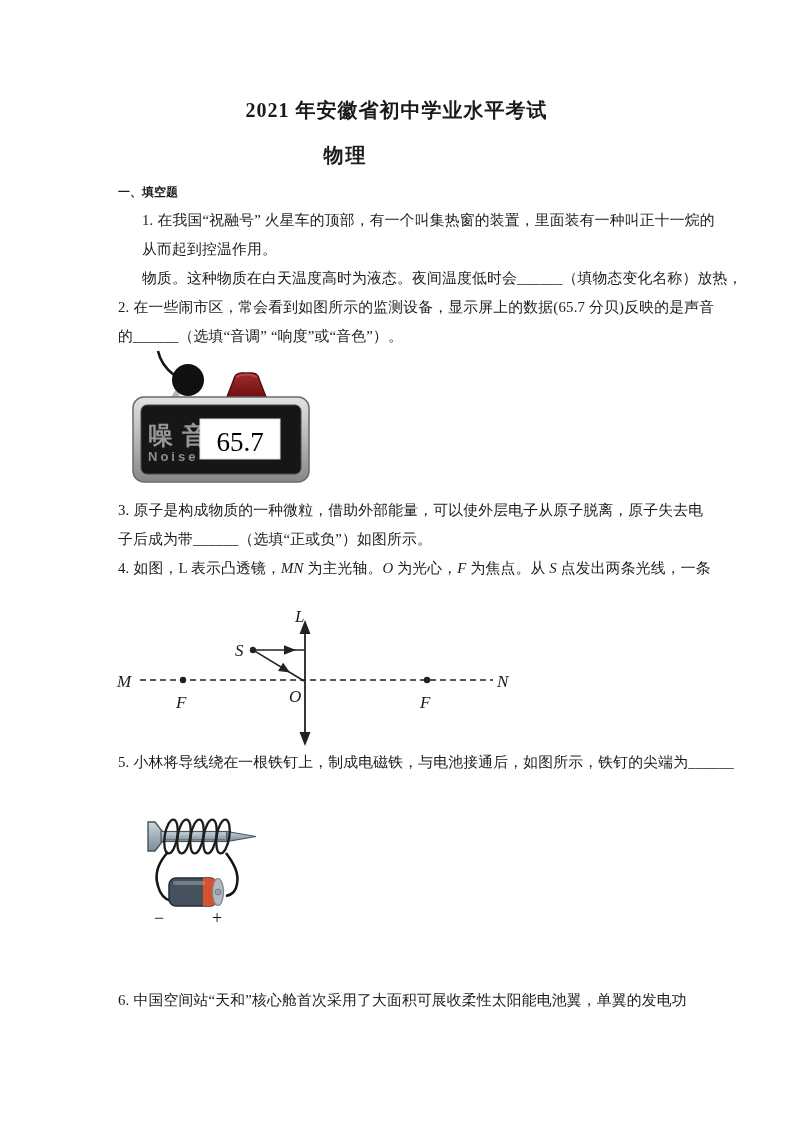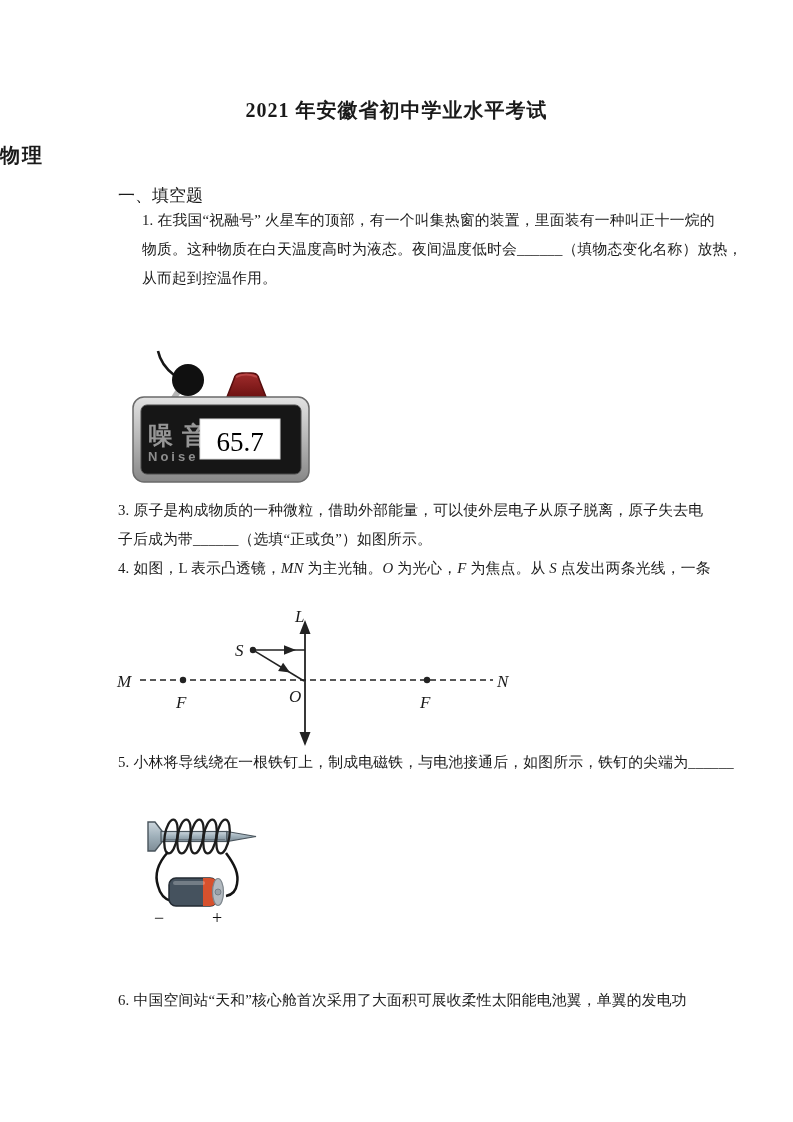--- a/index.html
+++ b/index.html
@@ -3,46 +3,50 @@
 <meta charset="utf-8">
 <style>
   html,body{margin:0;padding:0;background:#e9e9e9;}
   .page{
     position:relative;width:793px;height:1122px;background:#ffffff;
     font-family:"Liberation Serif","DejaVu Serif",serif;color:#1a1a1a;
     overflow:hidden;margin:0 auto;
   }
   .title{position:absolute;top:97px;left:0;width:793px;text-align:center;
     font-size:20px;font-weight:bold;letter-spacing:1px;}
-  .subject{position:absolute;top:142px;left:0;width:691px;text-align:left;
+  .subject{position:absolute;top:142px;left:0;width:691px;text-align:center;
     font-size:20px;font-weight:bold;letter-spacing:2px;}
-  .section{position:absolute;top:184px;left:118px;font-size:17px;font-weight:normal;}
+  .section{position:absolute;top:184px;left:118px;font-size:12px;font-weight:bold;}
   .q{position:absolute;left:118px;font-size:14.8px;line-height:29px;letter-spacing:.2px;}
   .q .line{white-space:nowrap;height:29px;}
   .it{font-style:italic;}
   .fig{position:absolute;}
   svg text{font-family:"Liberation Serif","DejaVu Serif",serif;}
   svg text.sans{font-family:"Liberation Sans","DejaVu Sans",sans-serif;}
   svg text.diag{font-style:italic;font-size:17px;fill:#1a1a1a;}
 </style>
 </head>
 <body>
 
 <div class="page">
 
   <div class="title">2021 年安徽省初中学业水平考试</div>
   <div class="subject">物理</div>
   <div class="section">一、填空题</div>
 
   <div class="q" style="top:206px;margin-left:24px;">
     <div class="line">1. 在我国“祝融号” 火星车的顶部，有一个叫集热窗的装置，里面装有一种叫正十一烷的</div>
+    <div class="line">从而起到控温作用。</div>
     <div class="line">物质。这种物质在白天温度高时为液态。夜间温度低时会______（填物态变化名称）放热，</div>
-    <div class="line">从而起到控温作用。</div>
   </div>
 
+  <div class="q" style="top:293px;">
+    <div class="line">2. 在一些闹市区，常会看到如图所示的监测设备，显示屏上的数据(65.7 分贝)反映的是声音</div>
+    <div class="line">的______（选填“音调” “响度”或“音色”）。</div>
+  </div>
 
   <div class="fig" style="left:128px;top:350px;">
     <svg width="190" height="135" viewBox="0 0 190 135">
       <defs>
         <linearGradient id="gFrame" x1="0" y1="0" x2="0" y2="1">
           <stop offset="0" stop-color="#e3e3e3"></stop>
             <stop offset="0.5" stop-color="#b6b6b6"></stop>
             <stop offset="1" stop-color="#878787"></stop>
         </linearGradient>
         <linearGradient id="gLamp" x1="0" y1="0" x2="0" y2="1">

